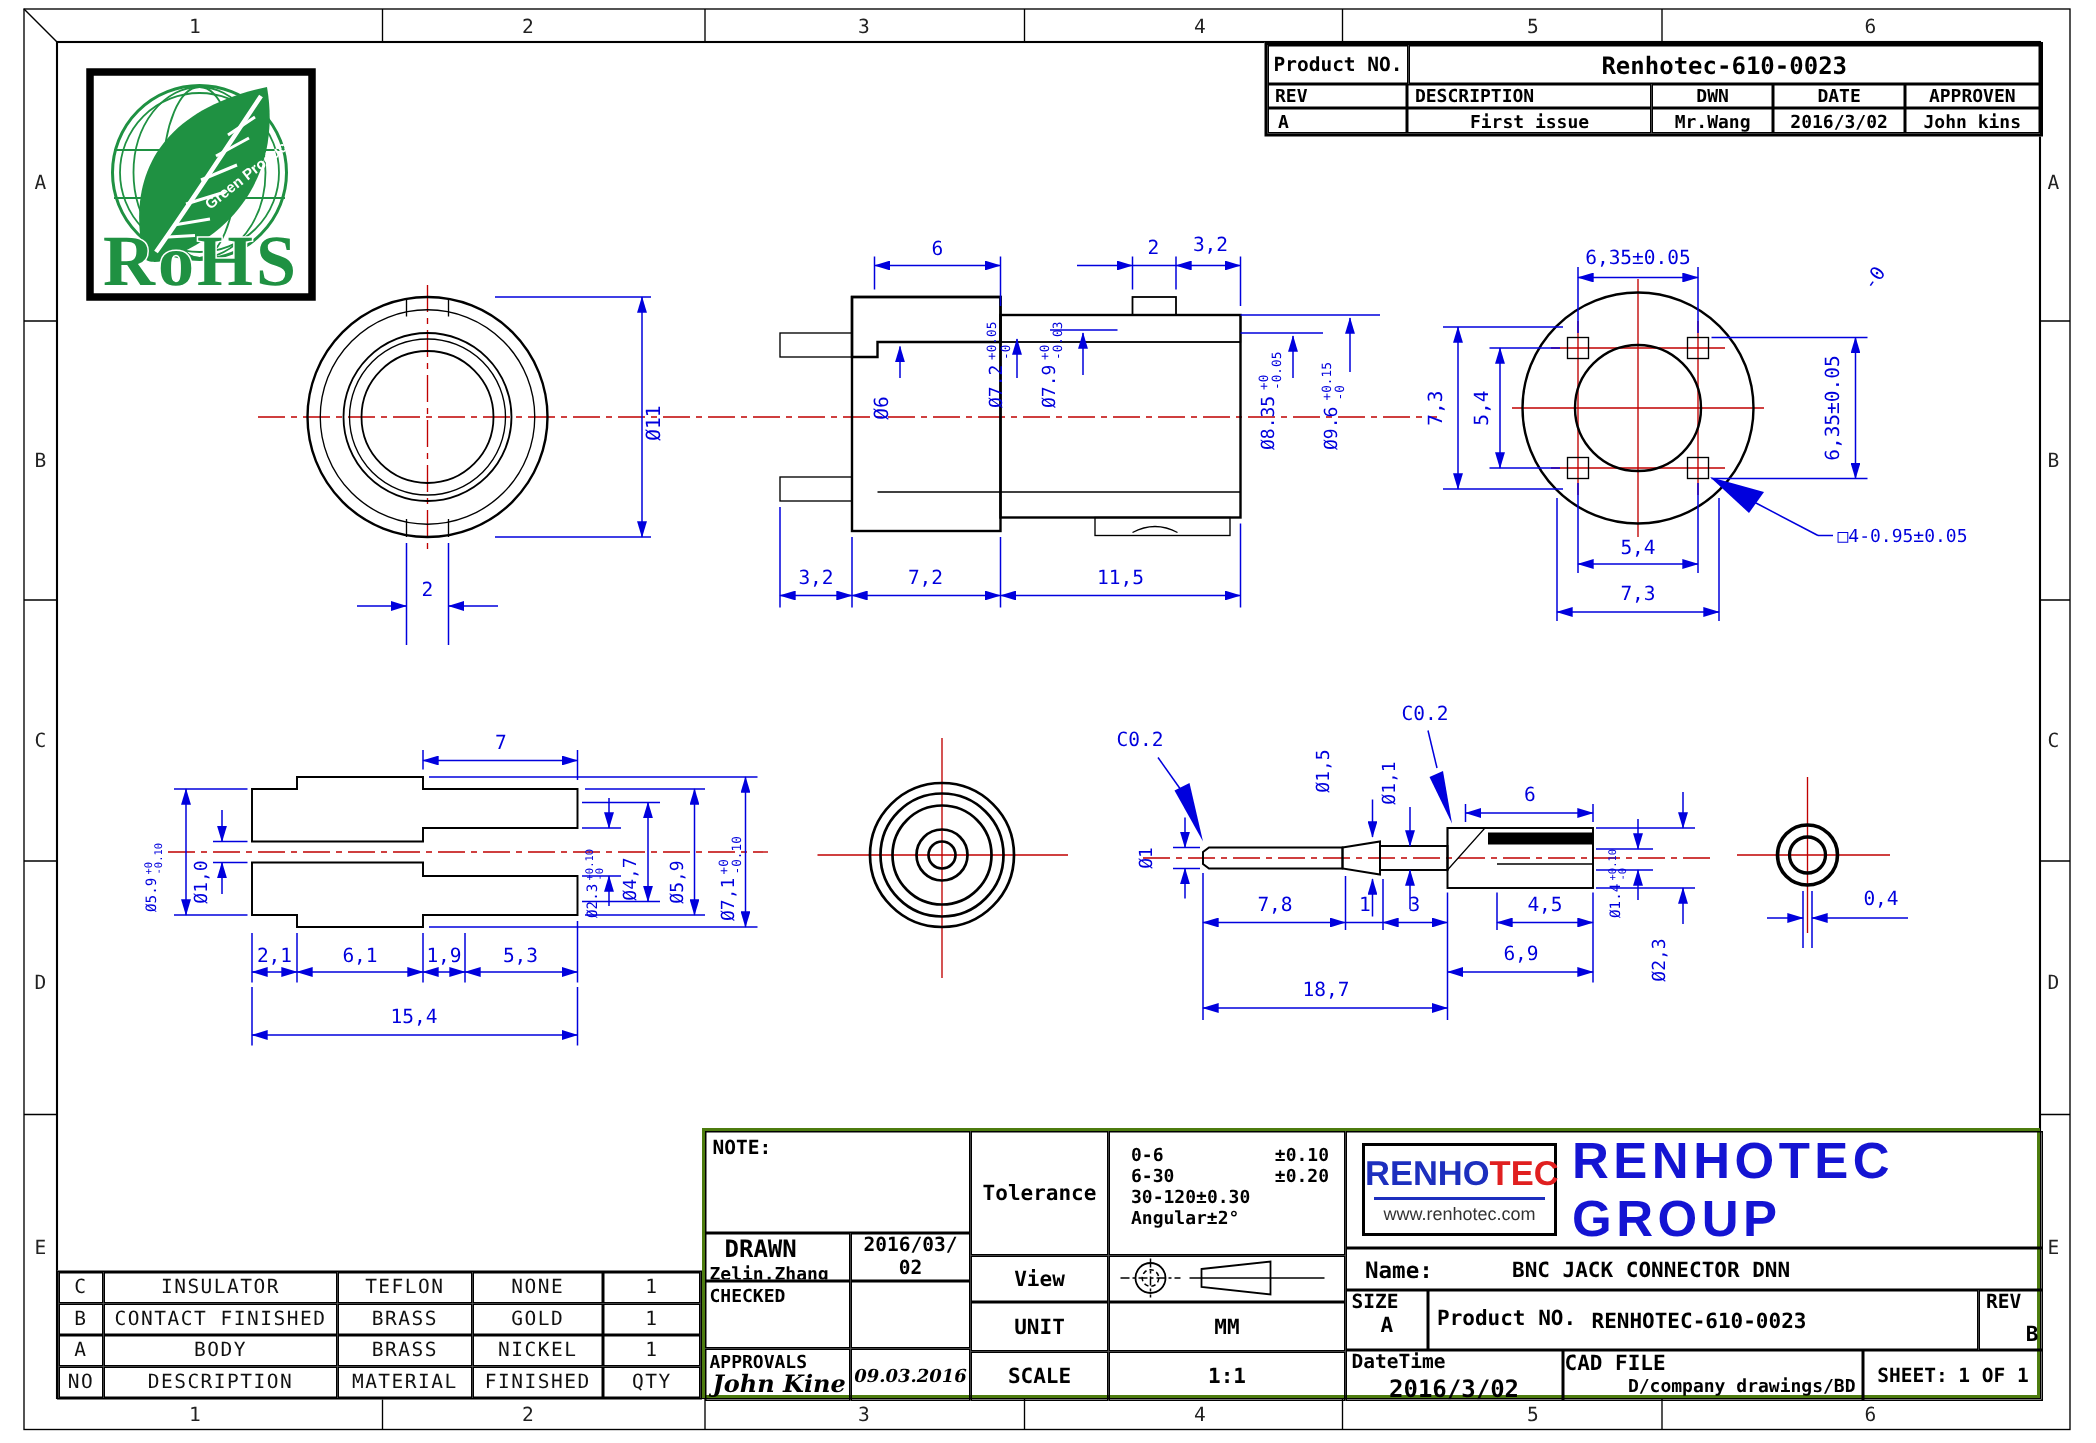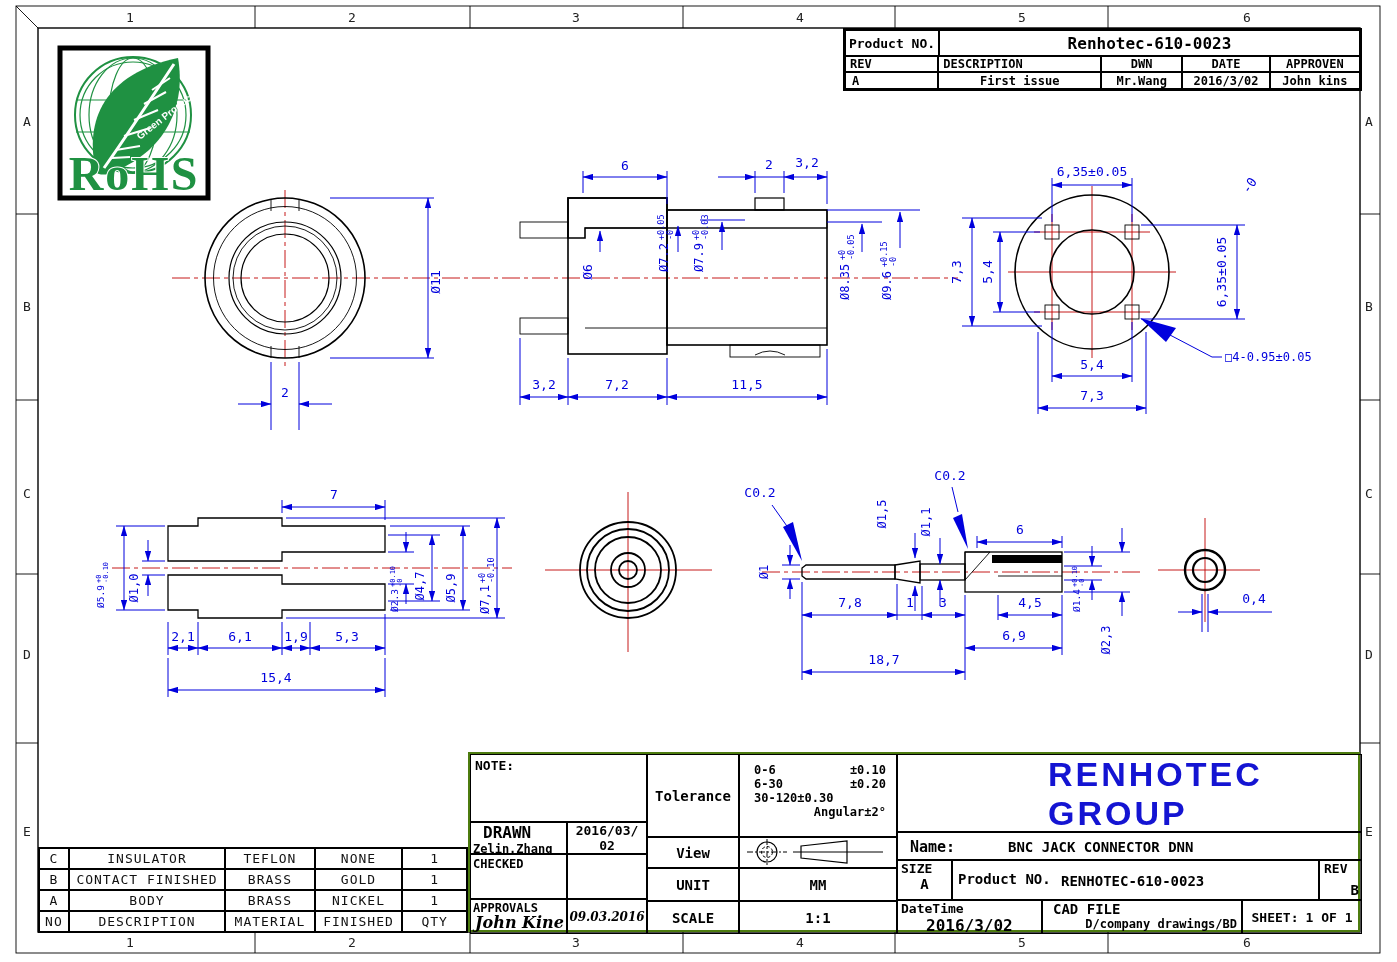--- a/index.html
+++ b/index.html
@@ -514,21 +514,21 @@
       <span>±0.10</span>
     </div>
     <div style="display:flex;justify-content:space-between;font:bold 12px 'DejaVu Sans Mono',monospace">
       <span>6-30</span>
       <span>±0.20</span>
     </div>
     <div style="display:flex;font:bold 12px 'DejaVu Sans Mono',monospace">
       <span>30-120</span>
       <span>±0.30</span>
     </div>
-    <div style="display:flex;justify-content:flex-end;font:bold 12px 'DejaVu Sans Mono',monospace">
+    <div style="display:flex;justify-content:flex-start;font:bold 12px 'DejaVu Sans Mono',monospace">
       <span>Angular</span>
       <span>±2°</span>
     </div>
   </div>
   <div class="cell ctr" style="left:177px;top:83px;width:92px;height:31px">
     <span class="lbl" style="font-size:14px">View</span>
   </div>
   <div class="cell ctr" style="left:269px;top:83px;width:158px;height:31px">
     <svg width="150" height="29">
       <line x1="4" y1="14" x2="44" y2="14" stroke="#000" stroke-width="1" stroke-dasharray="6 2 2 2"></line>
@@ -546,20 +546,26 @@
     <span class="lbl" style="font-size:14px">MM</span>
   </div>
   <div class="cell ctr" style="left:177px;top:147px;width:92px;height:33px">
     <span class="lbl" style="font-size:14px">SCALE</span>
   </div>
   <div class="cell ctr" style="left:269px;top:147px;width:158px;height:33px">
     <span class="lbl" style="font-size:14px">1:1</span>
   </div>
 
   <div class="cell" style="left:427px;top:0;width:465px;height:78px">
+    <div class="abs" style="left:10px;top:7px;width:130px;height:62px;border:2px solid #000;text-align:center">
+      <div style="font:bold 23px 'Liberation Sans',sans-serif;letter-spacing:0;margin-top:5px">
+        <span style="color:#1d2fbe">RENHO</span><span style="color:#e02020">TEC</span>
+      </div>
+      <div style="font:12px 'Liberation Sans',sans-serif;color:#333;border-top:2px solid #1d2fbe;margin:2px 6px 0 6px;padding-top:2px">www.renhotec.com</div>
+    </div>
     <div class="abs ctr" style="left:150px;top:0;width:310px;height:78px">
       <span style="font:bold 34px 'Liberation Sans',sans-serif;color:#1414d2;letter-spacing:3px">RENHOTEC GROUP</span>
     </div>
   </div>
   <div class="cell" style="left:427px;top:78px;width:465px;height:28px">
     <span class="lbl" style="position:absolute;left:12px;top:5px;font-size:15px">Name:</span>
     <span class="lbl" style="position:absolute;left:110px;top:6px;font-size:14px">BNC JACK CONNECTOR  DNN</span>
   </div>
   <div class="cell" style="left:427px;top:106px;width:55px;height:40px">
     <div class="lbl" style="padding-left:3px;font-size:13px">SIZE</div>
@@ -571,21 +577,21 @@
   </div>
   <div class="cell" style="left:849px;top:106px;width:43px;height:40px">
     <div class="lbl" style="padding-left:4px;font-size:13px">REV</div>
     <div class="lbl" style="text-align:right;padding-right:2px;padding-top:6px;font-size:14px">B</div>
   </div>
   <div class="cell" style="left:427px;top:146px;width:145px;height:34px">
     <div class="lbl" style="padding-left:3px;font-size:13px">DateTime</div>
     <div class="lbl" style="padding-left:28px;font-size:16px">2016/3/02</div>
   </div>
   <div class="cell" style="left:572px;top:146px;width:200px;height:34px">
-    <div class="lbl" style="padding-left:10px;font-size:14px">CAD FILE</div>
+    <div class="lbl" style="padding-left:0;font-size:14px">CAD FILE</div>
     <div class="lbl" style="text-align:right;padding-right:4px;font-size:12px">D/company drawings/BD</div>
   </div>
   <div class="cell ctr" style="left:772px;top:146px;width:120px;height:34px">
     <span class="lbl" style="font-size:13px">SHEET:</span>
     <span class="lbl" style="font-size:13px;margin-left:7px">1 OF 1</span>
   </div>
 </div>
 
 <div class="abs" style="left:38px;top:847px;width:430px;background:#fff;border:1px solid #000">
   <div class="bomrow">

